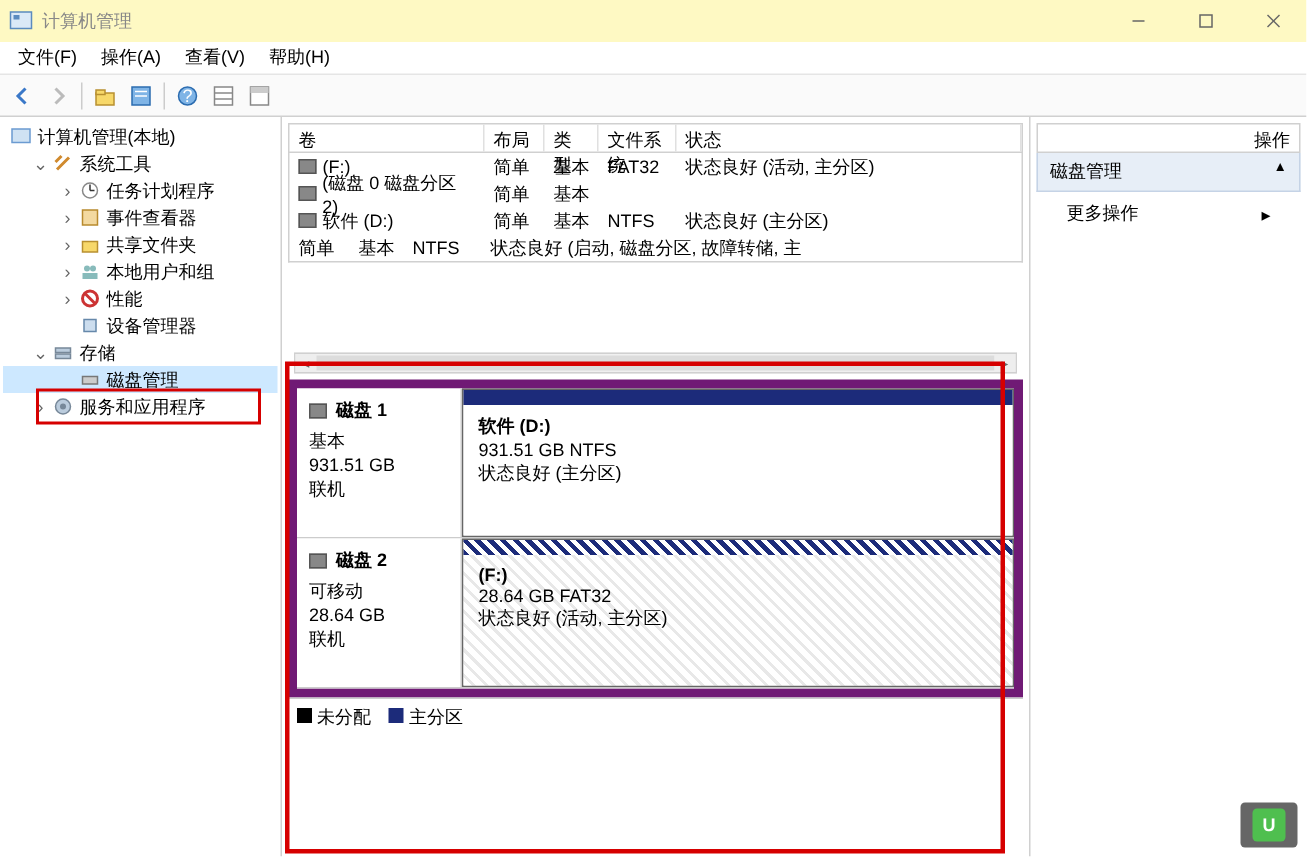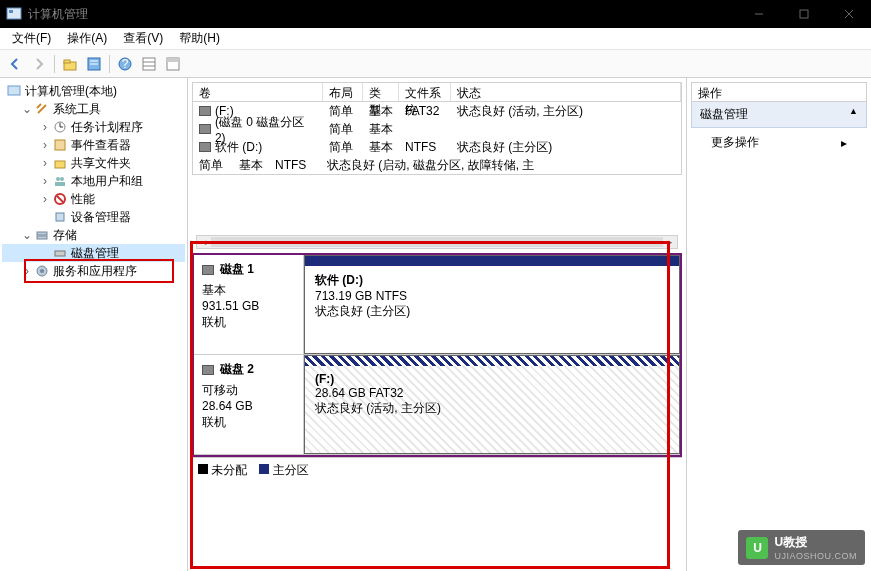--- a/index.html
+++ b/index.html
@@ -1,17 +1,17 @@
 <!DOCTYPE html>
 <html><head>
 <meta charset="utf-8">
 <style>
 * { margin: 0; padding: 0; box-sizing: border-box; font-family: "Microsoft YaHei", sans-serif; font-size: 12px; }
 body { background: #fff; width: 871px; height: 571px; overflow: hidden; position: relative; }
-.titlebar { height: 28px; display: flex; align-items: center; padding: 0 6px; background: #000000; }
+.titlebar { height: 28px; display: flex; align-items: center; padding: 0 6px; background: #fef9c3; }
 .titlebar-icon { width: 16px; height: 16px; margin-right: 6px; }
 .titlebar-title { flex: 1; color: #888; }
 .winctrls { display: flex; position: absolute; right: 0; top: 0; }
 .winctrl { width: 45px; height: 28px; display: flex; align-items: center; justify-content: center; color: #888; }
 .menubar { height: 22px; display: flex; align-items: flex-end; padding: 0 4px; border-bottom: 1px solid #e5e5e5; }
 .menuitem { padding: 2px 8px; }
 .toolbar { height: 28px; display: flex; align-items: center; padding: 0 4px; gap: 2px; border-bottom: 1px solid #d0d0d0; background: #fafafa; }
 .tbtn { width: 22px; height: 22px; display: flex; align-items: center; justify-content: center; border: 1px solid transparent; }
 .tbtn svg { width: 16px; height: 16px; }
 .tsep { width: 1px; height: 18px; background: #ccc; margin: 0 2px; }
@@ -39,38 +39,38 @@
 .vrow > div { padding: 0 6px; }
 .vc-vol { width: 130px; display: flex; align-items: center; gap: 4px; }
 .vc-lay { width: 40px; }
 .vc-typ { width: 36px; }
 .vc-fs { width: 52px; }
 .vc-stat { flex: 1; overflow: hidden; white-space: nowrap; }
 .diskicon { width: 12px; height: 10px; background: #888; display: inline-block; border: 1px solid #555; }
 .scrollgap { height: 14px; border: 1px solid #d0d0d0; margin-top: 60px; background: #f0f0f0; position: relative; margin-left: 4px; margin-right: 4px; }
 .scrolltrack { position: absolute; left: 14px; right: 14px; top: 1px; height: 10px; background: #dcdcdc; }
 .scrollbtn { position: absolute; width: 14px; height: 12px; top: 0; background: #eee; display: flex; align-items: center; justify-content: center; font-size: 9px; color: #666; }
-.diskmap { margin-top: 4px; border: 2px solid #701a75; }
+.diskmap { margin-top: 4px; border: 6px solid #701a75; }
 .diskrow { display: flex; border-bottom: 1px solid #ccc; min-height: 100px; }
 .diskinfo { width: 110px; padding: 6px 8px; border-right: 1px solid #ccc; background: #fff; }
 .diskinfo .dlabel { display: flex; align-items: center; gap: 6px; font-weight: bold; margin-bottom: 4px; }
 .diskinfo .dline { line-height: 16px; }
 .diskpart { flex: 1; display: flex; padding: 0; }
 .partbox { flex: 1; border: 1px solid #666; display: flex; flex-direction: column; }
 .partheader { height: 10px; background: #1c2b7a; }
 .partheader.hatch { background: repeating-linear-gradient(45deg,#1c2b7a 0,#1c2b7a 3px,#fff 3px,#fff 6px); }
 .partbody { padding: 6px 10px; flex: 1; background: #fff; }
 .partbody.hatch { background: repeating-linear-gradient(45deg,#fff 0,#fff 4px,#e8e8e8 4px,#e8e8e8 6px); }
 .partbody .pname { font-weight: bold; }
 .legend { display: flex; gap: 12px; padding: 4px 6px; border-top: 1px solid #ccc; font-size: 11px; }
 .legend .sw { width: 10px; height: 10px; display: inline-block; }
 .sw.unalloc { background: #000; }
 .sw.primary { background: #1c2b7a; }
 .redbox-disk { position: absolute; border: 3px solid #d60000; pointer-events: none; }
-.rightpane { width: 184px; padding: 4px; }
+.rightpane { width: 184px; padding: 4px; text-align: right; }
 .rp-head { border: 1px solid #d0d0d0; padding: 2px 6px; background: #fff; height: 20px; }
 .rp-sect { background: #e7eef7; border: 1px solid #c5d3e6; border-top: none; padding: 4px 8px; display: flex; justify-content: space-between; }
 .rp-sect .tri { font-size: 9px; }
 .rp-item { padding: 6px 20px; display: flex; justify-content: space-between; align-items: center; }
 .watermark { position: absolute; right: 6px; bottom: 6px; display: flex; align-items: center; gap: 6px; background: rgba(0,0,0,0.6); color: #fff; padding: 4px 8px; border-radius: 3px; font-size: 13px; }
 .watermark .wm-sub { font-size: 9px; color: #bbb; display: block; letter-spacing: 0.5px; }
 .watermark .wm-badge { width: 22px; height: 22px; background: #4fbf4f; border-radius: 3px; display: flex; align-items: center; justify-content: center; color: #fff; font-weight: bold; }
 </style>
 </head>
 <body>
@@ -331,21 +331,21 @@
             </div>
             <div class="dline">基本</div>
             <div class="dline">931.51 GB</div>
             <div class="dline">联机</div>
           </div>
           <div class="diskpart">
             <div class="partbox">
               <div class="partheader "></div>
               <div class="partbody ">
                 <div class="pname">软件  (D:)</div>
-                <div>713.19 GB NTFS</div>
+                <div>931.51 GB NTFS</div>
                 <div>状态良好 (主分区)</div>
               </div>
             </div>
           </div>
         </div>
         <div class="diskrow">
           <div class="diskinfo">
             <div class="dlabel">
               <span class="diskicon"></span>
               <span>磁盘 2</span>
@@ -383,17 +383,13 @@
     </div>
     <div class="rp-item">
       <span>更多操作</span>
       <span>▸</span>
     </div>
   </div>
 </div>
 
 <div class="watermark">
   <div class="wm-badge">U</div>
-  <div>
-    <span style="font-weight:bold;">U教授</span>
-    <span class="wm-sub">UJIAOSHOU.COM</span>
-  </div>
 </div>
 
 </body></html>

